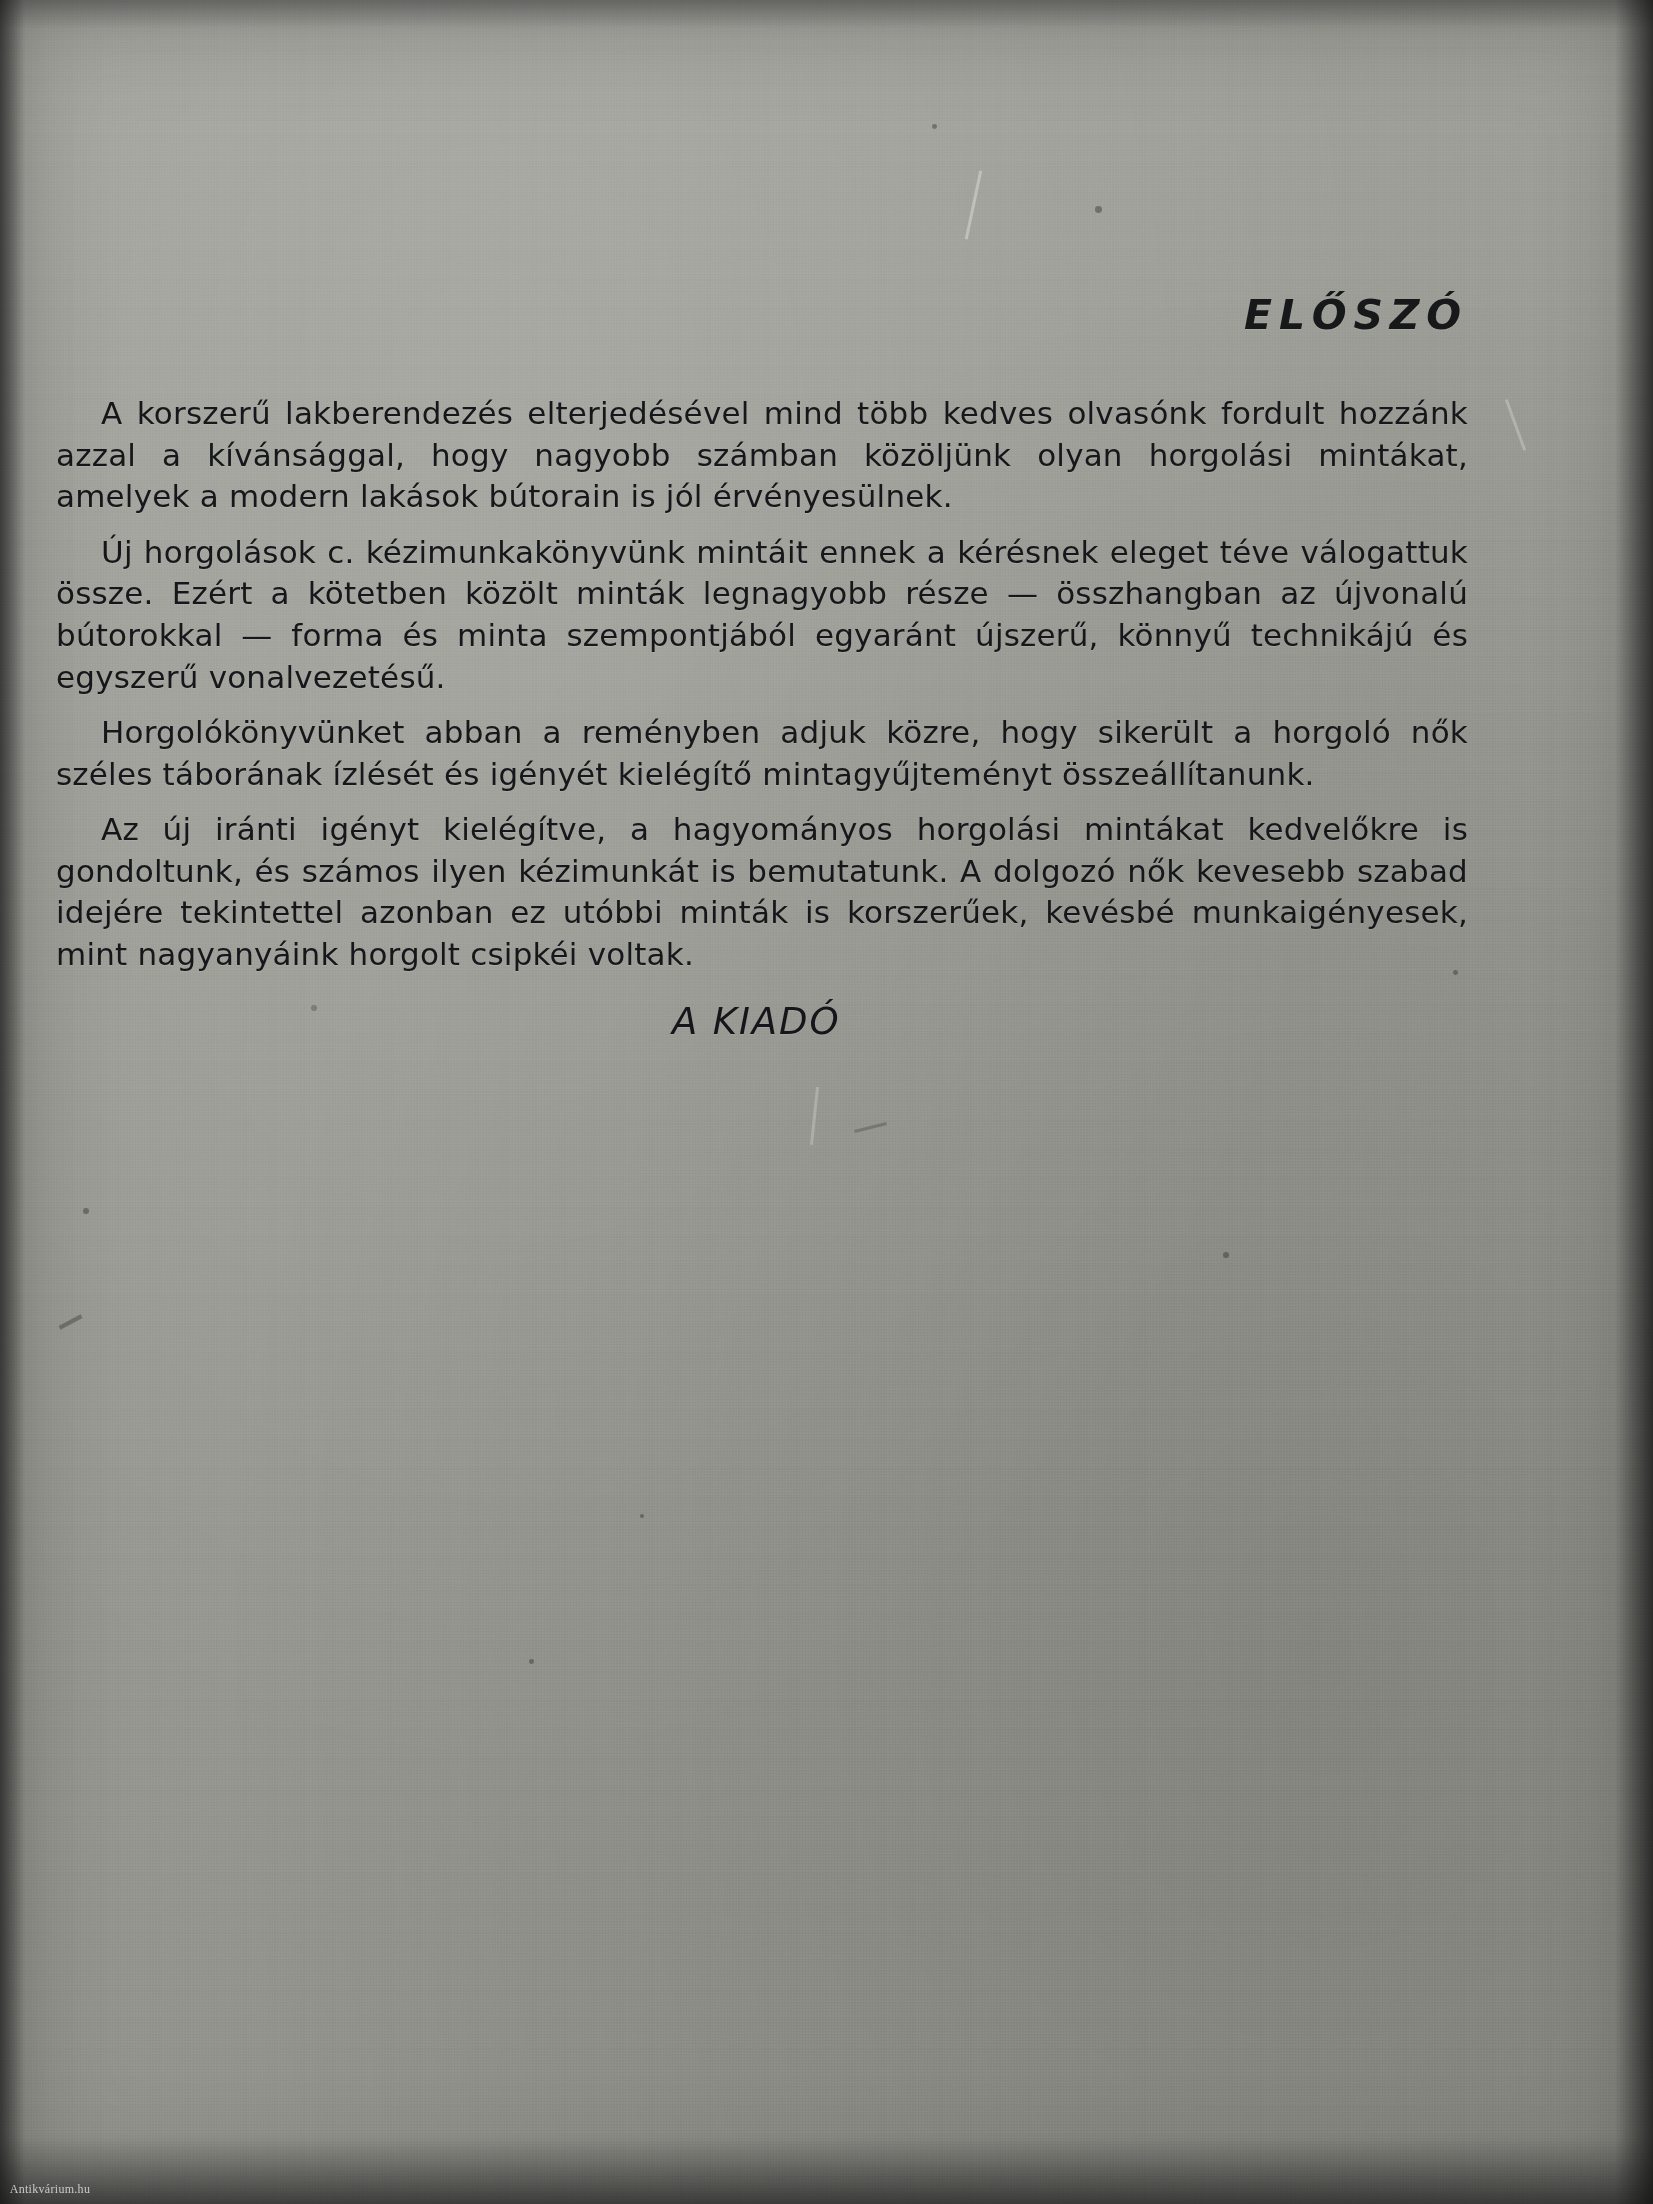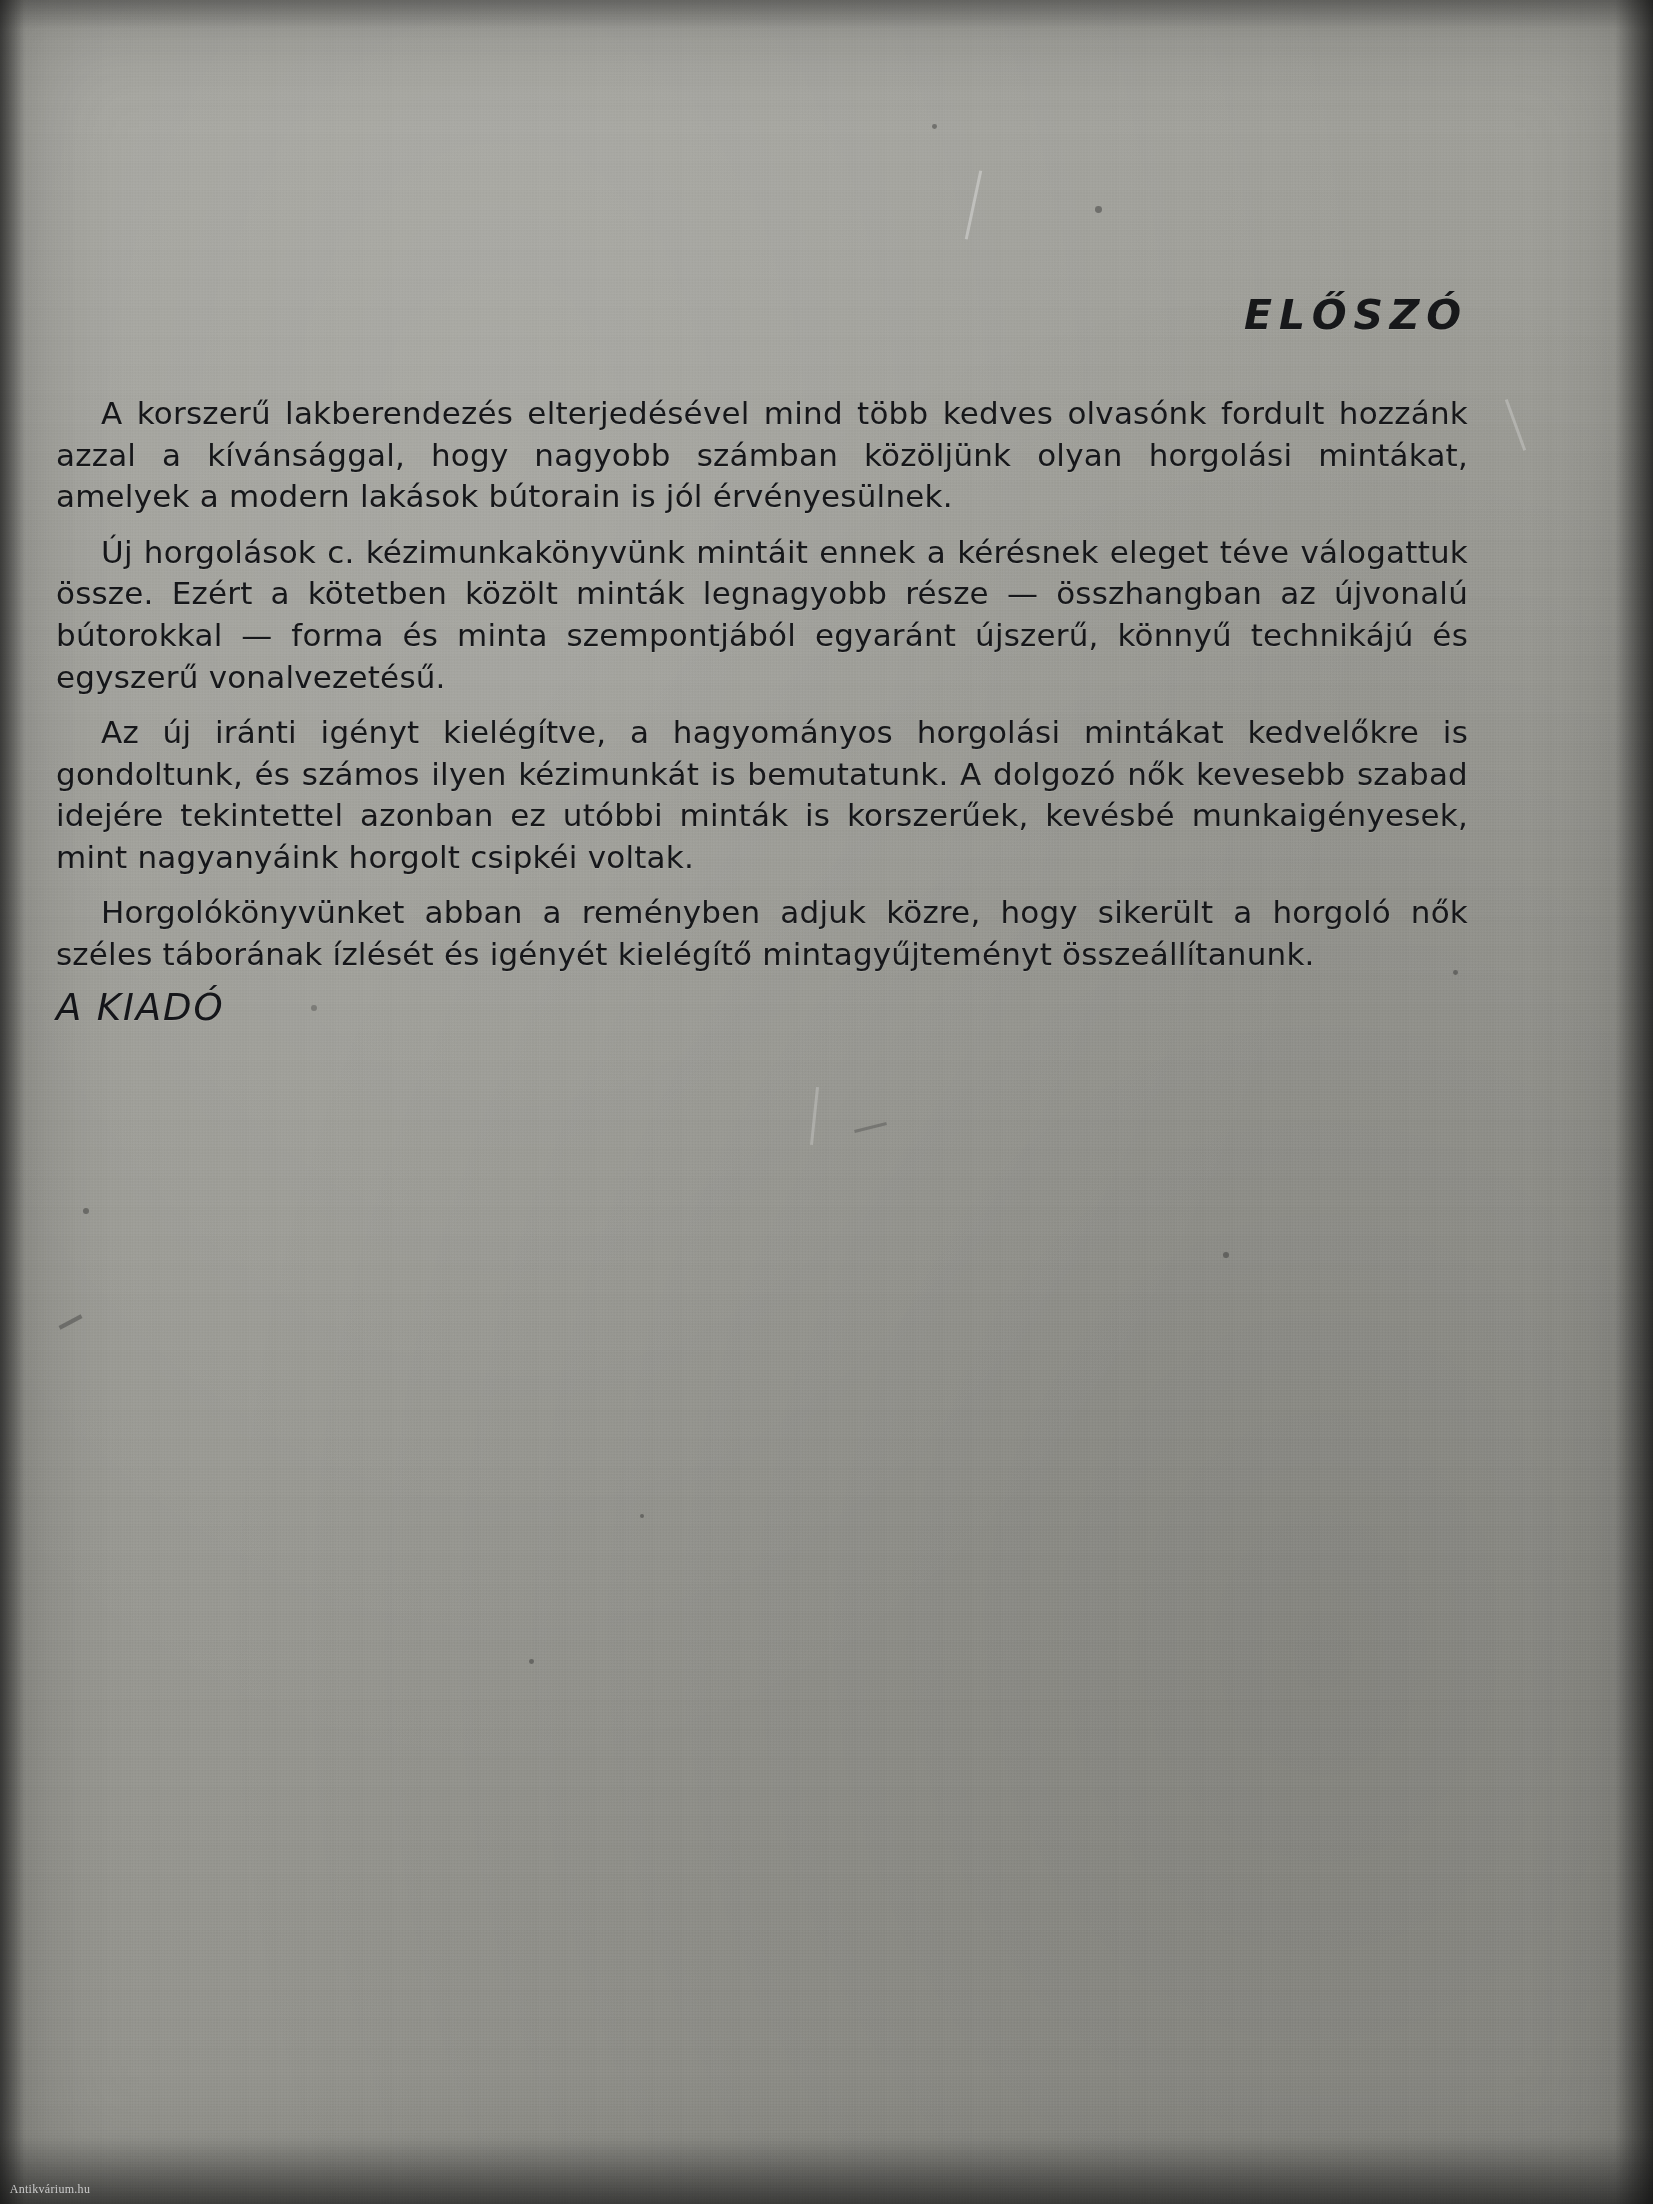--- a/index.html
+++ b/index.html
@@ -106,22 +106,22 @@
     text-shadow: 0 1px 0 rgba(255,255,255,0.10);
   }
   .para:last-of-type { margin-bottom: 0; }
 
   .signature {
     font-family: "DejaVu Sans", sans-serif;
     font-style: italic;
     font-size: 37px;
     letter-spacing: 1.9px;
     color: #15161a;
-    text-align: left;
-    margin-top: 10px;
+    text-align: center;
+    margin-top: 24px;
     padding-right: 11.6px;
     text-shadow: 0 1px 0 rgba(255,255,255,0.10);
   }
 
   .watermark {
     position: absolute;
     left: 9.7px;
     bottom: 7.8px;
     font-family: Liberation Serif, serif;
     font-size: 12px;
@@ -154,23 +154,23 @@
   <div class="scratch" style="left:813px; top:1087px; width:2.9px; height:58px; transform:rotate(6deg); background:rgba(235,235,235,0.28);"></div>
 
   <div class="content">
 
     <h1 class="doc-title">ELŐSZÓ</h1>
 
     <p class="para">A korszerű lakberendezés elterjedésével mind több kedves olvasónk fordult hozzánk azzal a kívánsággal, hogy nagyobb számban közöljünk olyan horgolási mintákat, amelyek a modern lakások bútorain is jól érvényesülnek.</p>
 
     <p class="para">Új horgolások c. kézimunkakönyvünk mintáit ennek a kérésnek eleget téve válogattuk össze. Ezért a kötetben közölt minták legnagyobb része — összhangban az újvonalú bútorokkal — forma és minta szempontjából egyaránt újszerű, könnyű technikájú és egyszerű vonalvezetésű.</p>
 
+    <p class="para">Horgolókönyvünket abban a reményben adjuk közre, hogy sikerült a horgoló nők széles táborának ízlését és igényét kielégítő mintagyűjteményt összeállítanunk.</p>
+
     <p class="para">Az új iránti igényt kielégítve, a hagyományos horgolási mintákat kedvelőkre is gondoltunk, és számos ilyen kézimunkát is bemutatunk. A dolgozó nők kevesebb szabad idejére tekintettel azonban ez utóbbi minták is korszerűek, kevésbé munkaigényesek, mint nagyanyáink horgolt csipkéi voltak.</p>
-
-    <p class="para">Horgolókönyvünket abban a reményben adjuk közre, hogy sikerült a horgoló nők széles táborának ízlését és igényét kielégítő mintagyűjteményt összeállítanunk.</p>
 
     <div class="signature">A KIADÓ</div>
   </div>
 
   <div class="edge-top"></div>
   <div class="edge-left"></div>
   <div class="edge-right"></div>
   <div class="edge-bottom"></div>
   <div class="vignette"></div>
 

